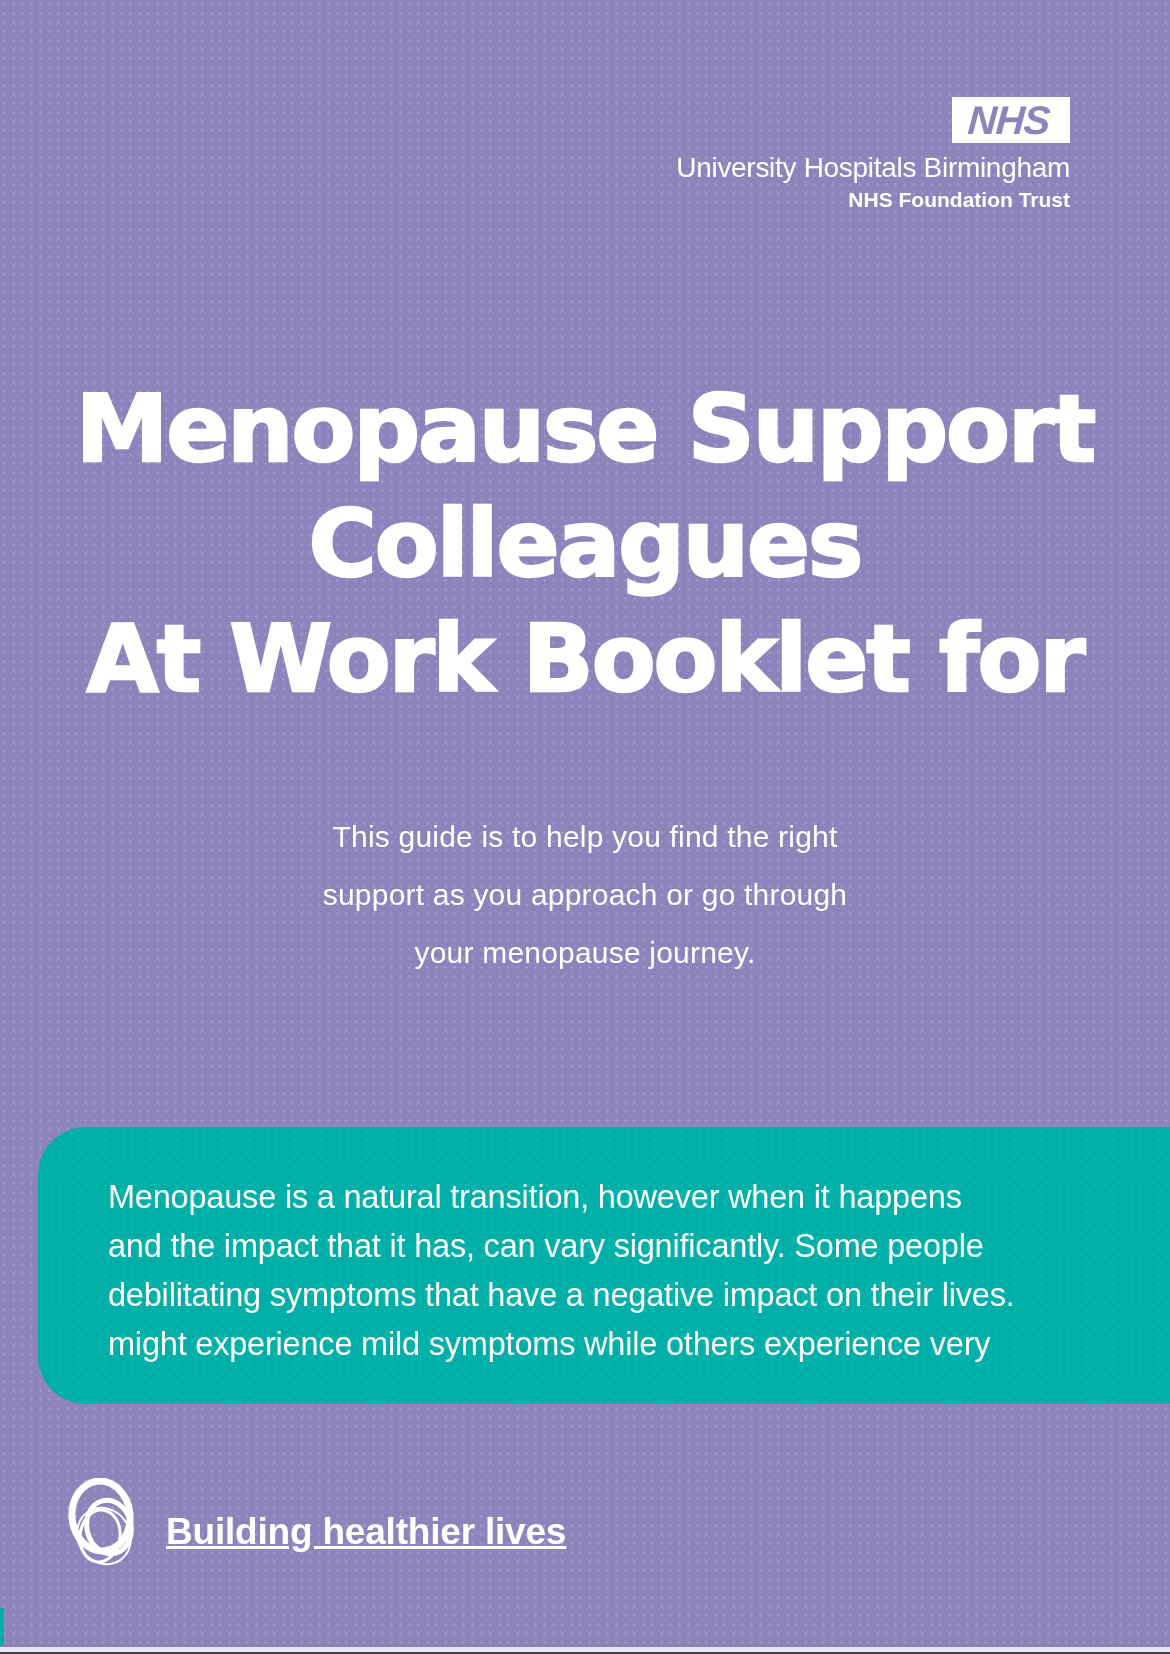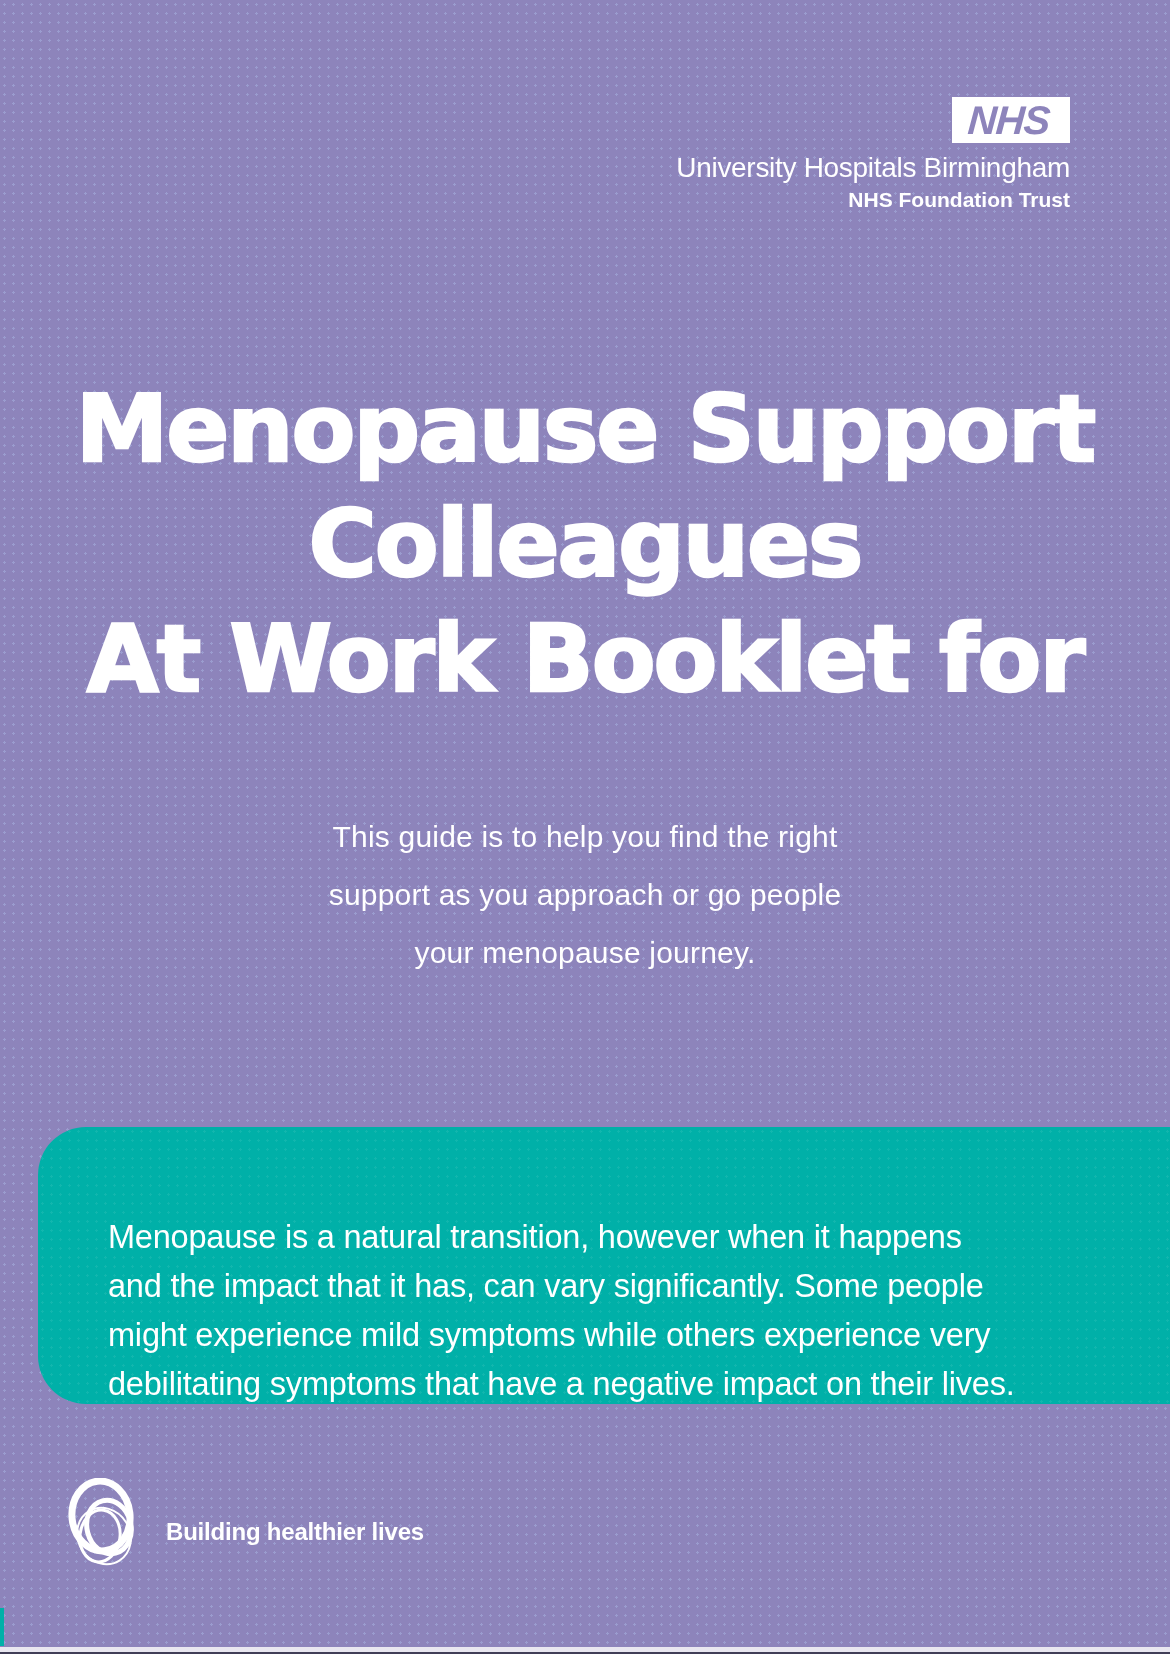--- a/index.html
+++ b/index.html
@@ -70,40 +70,41 @@
 
   
   .intro-box{
     position:absolute;top:1127px;left:38px;right:0;
     height:277px;
     background-color:#00b0a8;
     background-image:radial-gradient(rgba(255,255,255,0.07) 1px, transparent 1.3px);
     background-size:9px 9px;
     border-radius:48px 0 0 48px;
     box-sizing:border-box;
-    padding:86px 40px 0 70px;
+    padding:46px 40px 0 70px;
   }
   .intro-text{
     font-size:32.5px;line-height:49px;
     font-weight:400;
     color:#ffffff;
     letter-spacing:-0.2px;
   }
 
   
   .footer-brand{
     position:absolute;left:64px;top:1478px;
     display:flex;align-items:center;gap:22px;
   }
   .swirl-logo{display:block;}
   .footer-tagline{
-    font-size:24px;font-weight:bold;
+    font-size:37px;font-weight:bold;
     letter-spacing:-0.2px;
     margin-top:12px;
     white-space:nowrap;
+    text-decoration:underline;
   }
 
   
   .left-tick{
     position:absolute;left:0;top:1608px;
     width:4px;height:38px;
     background:#00b0a8;
   }
   .bottom-strip-light{
     position:absolute;left:0;right:0;bottom:2px;height:5px;
@@ -128,30 +129,30 @@
   </div>
 
   <div class="main-title">
     <div>Menopause Support</div>
     <div>Colleagues</div>
     <div>At Work Booklet for</div>
   </div>
 
   <div class="subtitle">
     <div>This guide is to help you find the right</div>
-    <div>support as you approach or go people</div>
+    <div>support as you approach or go through</div>
     <div>your menopause journey.</div>
   </div>
 
   <div class="intro-box">
     <div class="intro-text">
       <div>Menopause is a natural transition, however when it happens</div>
       <div>and the impact that it has, can vary significantly. Some people</div>
+      <div>debilitating symptoms that have a negative impact on their lives.</div>
       <div>might experience mild symptoms while others experience very</div>
-      <div>debilitating symptoms that have a negative impact on their lives.</div>
     </div>
   </div>
 
   <div class="footer-brand">
     <svg class="swirl-logo" width="80" height="95" viewBox="0 0 80 95" aria-hidden="true">
       <g fill="none" stroke="#ffffff">
         <ellipse cx="37" cy="38" rx="29" ry="35" stroke-width="7" transform="rotate(-6 37 38)"></ellipse>
         <ellipse cx="45" cy="49" rx="22" ry="27" stroke-width="5" transform="rotate(-14 45 49)"></ellipse>
         <ellipse cx="36" cy="58" rx="20" ry="26" stroke-width="3" transform="rotate(8 36 58)"></ellipse>
         <ellipse cx="40" cy="58" rx="26" ry="29" stroke-width="2" transform="rotate(-32 40 58)"></ellipse>

